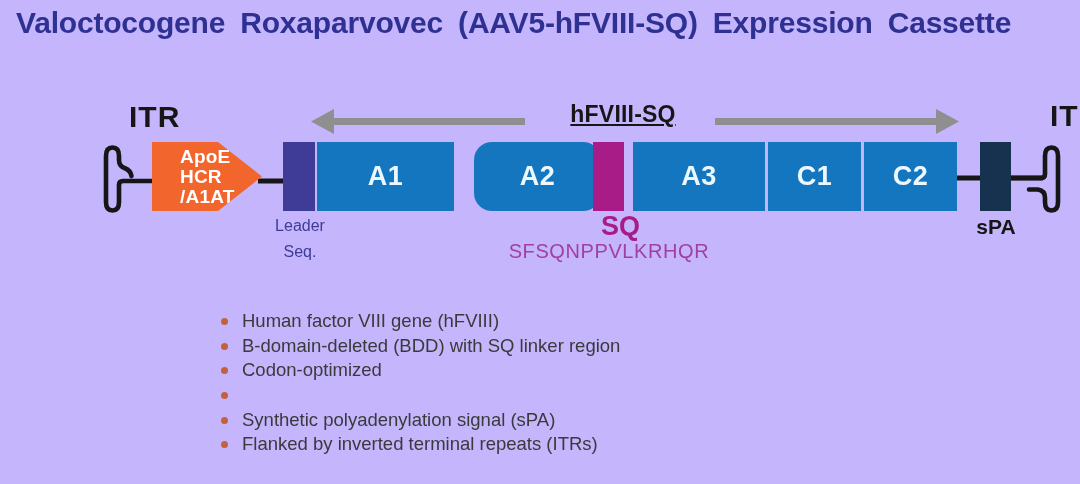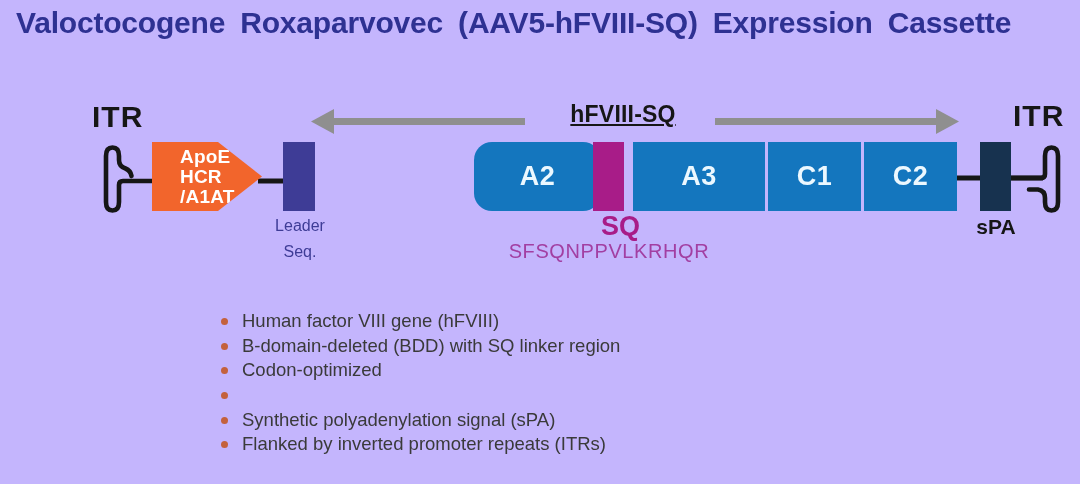--- a/index.html
+++ b/index.html
@@ -8,21 +8,21 @@
     font-family:"Liberation Sans", sans-serif; overflow:hidden;
   }
   .abs { position:absolute; }
 
   .title {
     left:16px; top:6px; width:1062px;
     font-size:30px; font-weight:bold; color:var(--c-title,#2E3192);
     word-spacing:7px; letter-spacing:-0.2px; white-space:nowrap;
   }
 
-  .itr-label { font-size:30px; font-weight:bold; color:var(--c-ink,#161616); letter-spacing:1px; }
+  .itr-label { font-size:30px; font-weight:bold; color:var(--c-ink,#161616); letter-spacing:1px;margin-left:37px; }
   .span-label { font-size:23px; font-weight:bold; color:var(--c-ink,#161616); letter-spacing:0.2px; }
 
   svg.lineart { left:0; top:0; pointer-events:none; z-index:1; }
   .hairpin { fill:none; stroke:var(--c-ink,#161616); stroke-width:4.6; stroke-linecap:round; stroke-linejoin:round; }
   .connector { stroke:var(--c-ink,#161616); stroke-width:5; }
   .garrow-line { stroke:var(--c-gray,#8F8F8F); stroke-width:7; }
   .garrow-head { fill:var(--c-gray,#8F8F8F); }
 
   .seg { position:absolute; top:142px; height:69px; z-index:2; display:flex; align-items:center; justify-content:center; }
   .seg-blue { background:var(--c-blue,#1476BE); }
@@ -84,20 +84,23 @@
   <div class="seg promoter">
     <div class="promoter-text">
       <div>ApoE</div>
       <div>HCR</div>
       <div>/A1AT</div>
     </div>
   </div>
 
   <div class="seg seg-leader" style="left:283px; width:32px;"></div>
 
+  <div class="seg seg-blue" style="left:317px; width:137px;">
+    <span class="seg-label">A1</span>
+  </div>
   <div class="seg seg-blue" style="left:474px; width:127px;border-radius:18px;">
     <span class="seg-label">A2</span>
   </div>
   <div class="seg seg-sq" style="left:593px; width:31px;"></div>
   <div class="seg seg-blue" style="left:633px; width:132px;">
     <span class="seg-label">A3</span>
   </div>
   <div class="seg seg-blue" style="left:768px; width:93px;">
     <span class="seg-label">C1</span>
   </div>
@@ -129,17 +132,17 @@
     </div>
     <div class="bullet-row">
       <span class="dot"></span>
     </div>
     <div class="bullet-row">
       <span class="dot"></span>
       <span class="btext">Synthetic polyadenylation signal (sPA)</span>
     </div>
     <div class="bullet-row">
       <span class="dot"></span>
-      <span class="btext">Flanked by inverted promoter repeats (ITRs)</span>
+      <span class="btext">Flanked by inverted terminal repeats (ITRs)</span>
     </div>
   </div>
 
 </div>
 
 </body></html>

